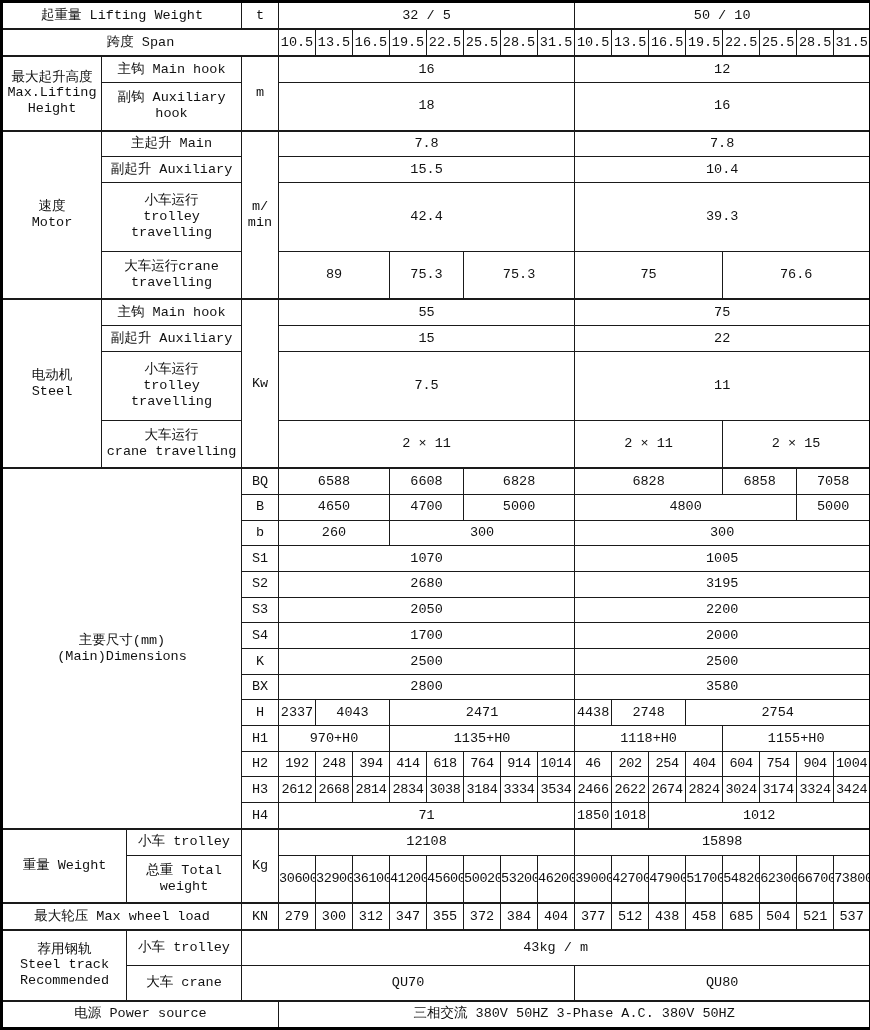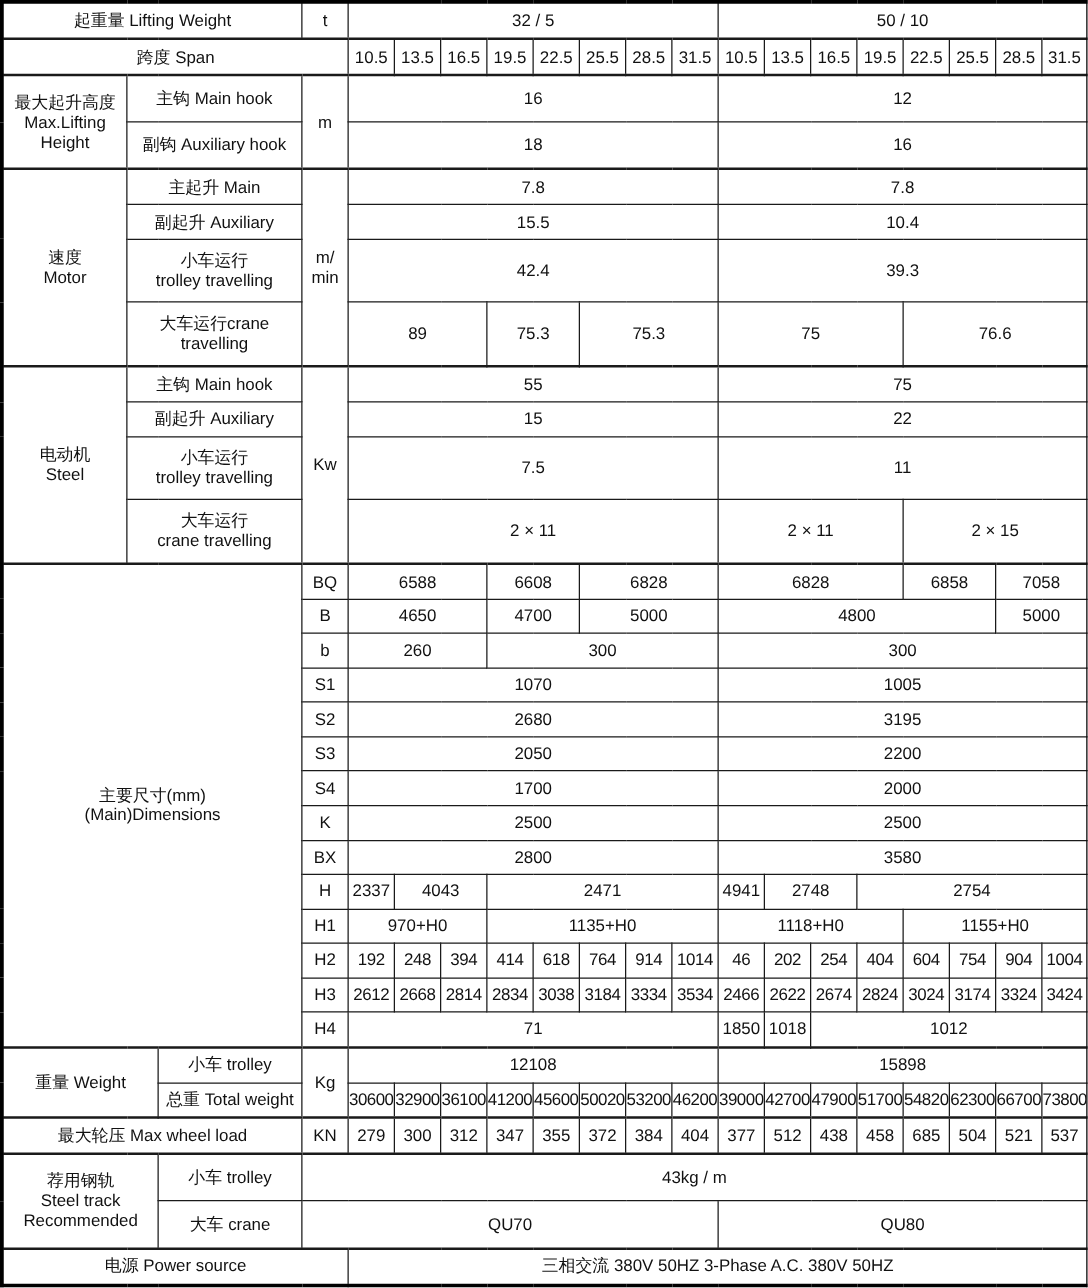--- a/index.html
+++ b/index.html
@@ -5,21 +5,21 @@
   html, body {
     margin: 0;
     padding: 0;
     background: #ffffff;
   }
   #page {
     width: 870px;
     height: 1030px;
     background: #ffffff;
     box-sizing: border-box;
-    font-family: Liberation Sans, sans-serif;
+    font-family: Liberation Mono, monospace;
   }
   table.spec {
     border-collapse: collapse;
     table-layout: fixed;
     width: 870px;
     height: 1030px;
     border: 3px solid #000000;
     color: #111111;
   }
   table.spec td {
@@ -216,21 +216,21 @@
         <tr>
           <td>BX</td>
           <td colspan="8">2800</td>
           <td colspan="8" class="bl">3580</td>
         </tr>
         <tr>
           <td>H</td>
           <td>2337</td>
           <td colspan="2">4043</td>
           <td colspan="5">2471</td>
-          <td class="bl">4941</td>
+          <td class="bl">4438</td>
           <td colspan="2">2748</td>
           <td colspan="5">2754</td>
         </tr>
         <tr>
           <td>H1</td>
           <td colspan="3">970+H0</td>
           <td colspan="5">1135+H0</td>
           <td colspan="4" class="bl">1118+H0</td>
           <td colspan="4">1155+H0</td>
         </tr>

